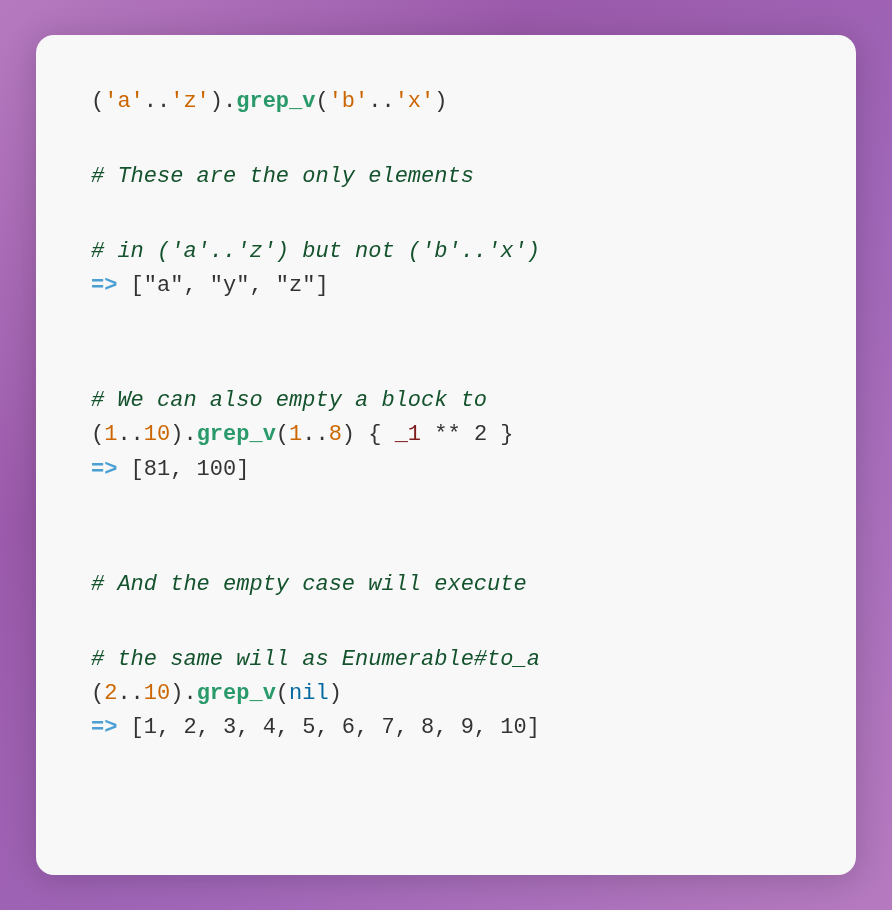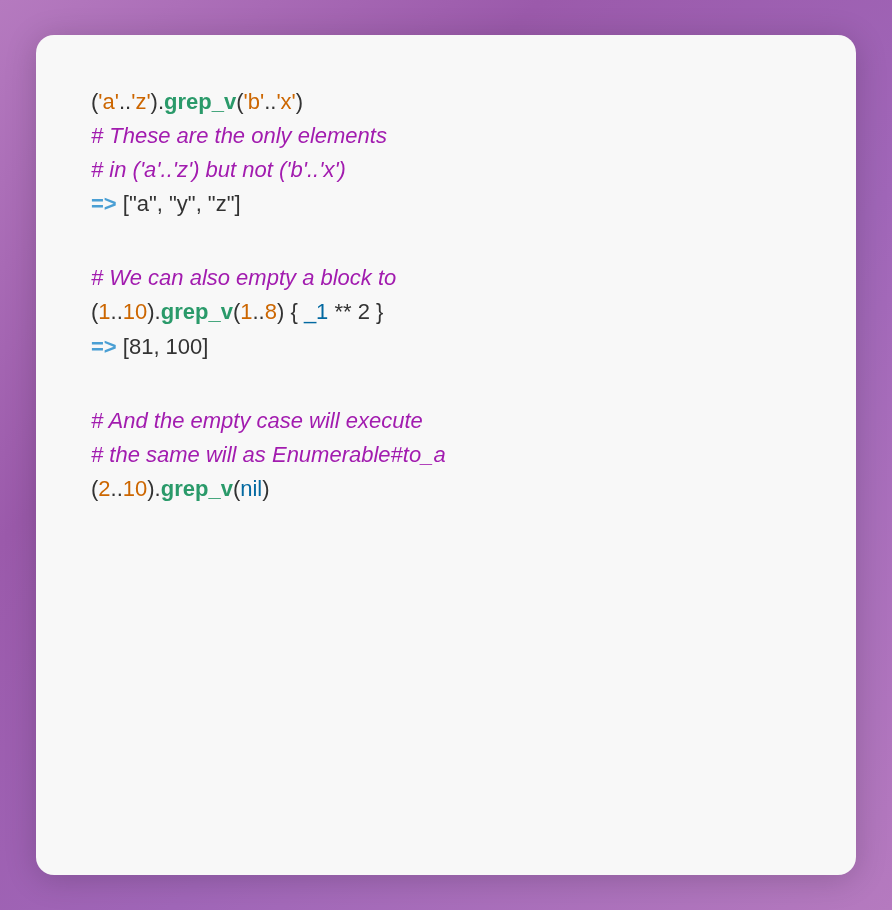--- a/index.html
+++ b/index.html
@@ -36,26 +36,27 @@
 
     .code-block:last-child {
       margin-bottom: 0;
     }
 
     .code-line {
       font-size: 22px;
       line-height: 1.55;
       white-space: pre;
       font-style: normal;
-      font-family: Liberation Sans, sans-serif;
+      font-family: Liberation Mono, monospace;
     }
 
     .comment {
-      color: #a21caf;
+      color: #14532d;
       font-style: italic;
+      margin-top: 41px;
     }
 
     .arrow {
       color: #4a9fd4;
       font-weight: bold;
     }
 
     .result {
       color: #333333;
     }
@@ -71,21 +72,21 @@
 
     .paren {
       color: #333333;
     }
 
     .number {
       color: #cc6600;
     }
 
     .special-var {
-      color: #0369a1;
+      color: #7f1d1d;
     }
 
     .operator {
       color: #333333;
     }
 
     .nil-kw {
       color: #0369a1;
     }
   </style>
@@ -104,15 +105,16 @@
   <div class="code-block">
     <div class="code-line comment"># We can also empty a block to</div>
     <div class="code-line"><span class="paren">(</span><span class="number">1</span><span class="paren">..</span><span class="number">10</span><span class="paren">).</span><span class="method">grep_v</span><span class="paren">(</span><span class="number">1</span><span class="paren">..</span><span class="number">8</span><span class="paren">) { </span><span class="special-var">_1</span><span class="operator"> ** 2 }</span></div>
     <div class="code-line"><span class="arrow">=&gt;</span><span class="result"> [81, 100]</span></div>
   </div>
 
   <div class="code-block">
     <div class="code-line comment"># And the empty case will execute</div>
     <div class="code-line comment"># the same will as Enumerable#to_a</div>
     <div class="code-line"><span class="paren">(</span><span class="number">2</span><span class="paren">..</span><span class="number">10</span><span class="paren">).</span><span class="method">grep_v</span><span class="paren">(</span><span class="nil-kw">nil</span><span class="paren">)</span></div>
+    <div class="code-line"><span class="arrow">=&gt;</span><span class="result"> [1, 2, 3, 4, 5, 6, 7, 8, 9, 10]</span></div>
   </div>
 
 </div>
 
 </body></html>

